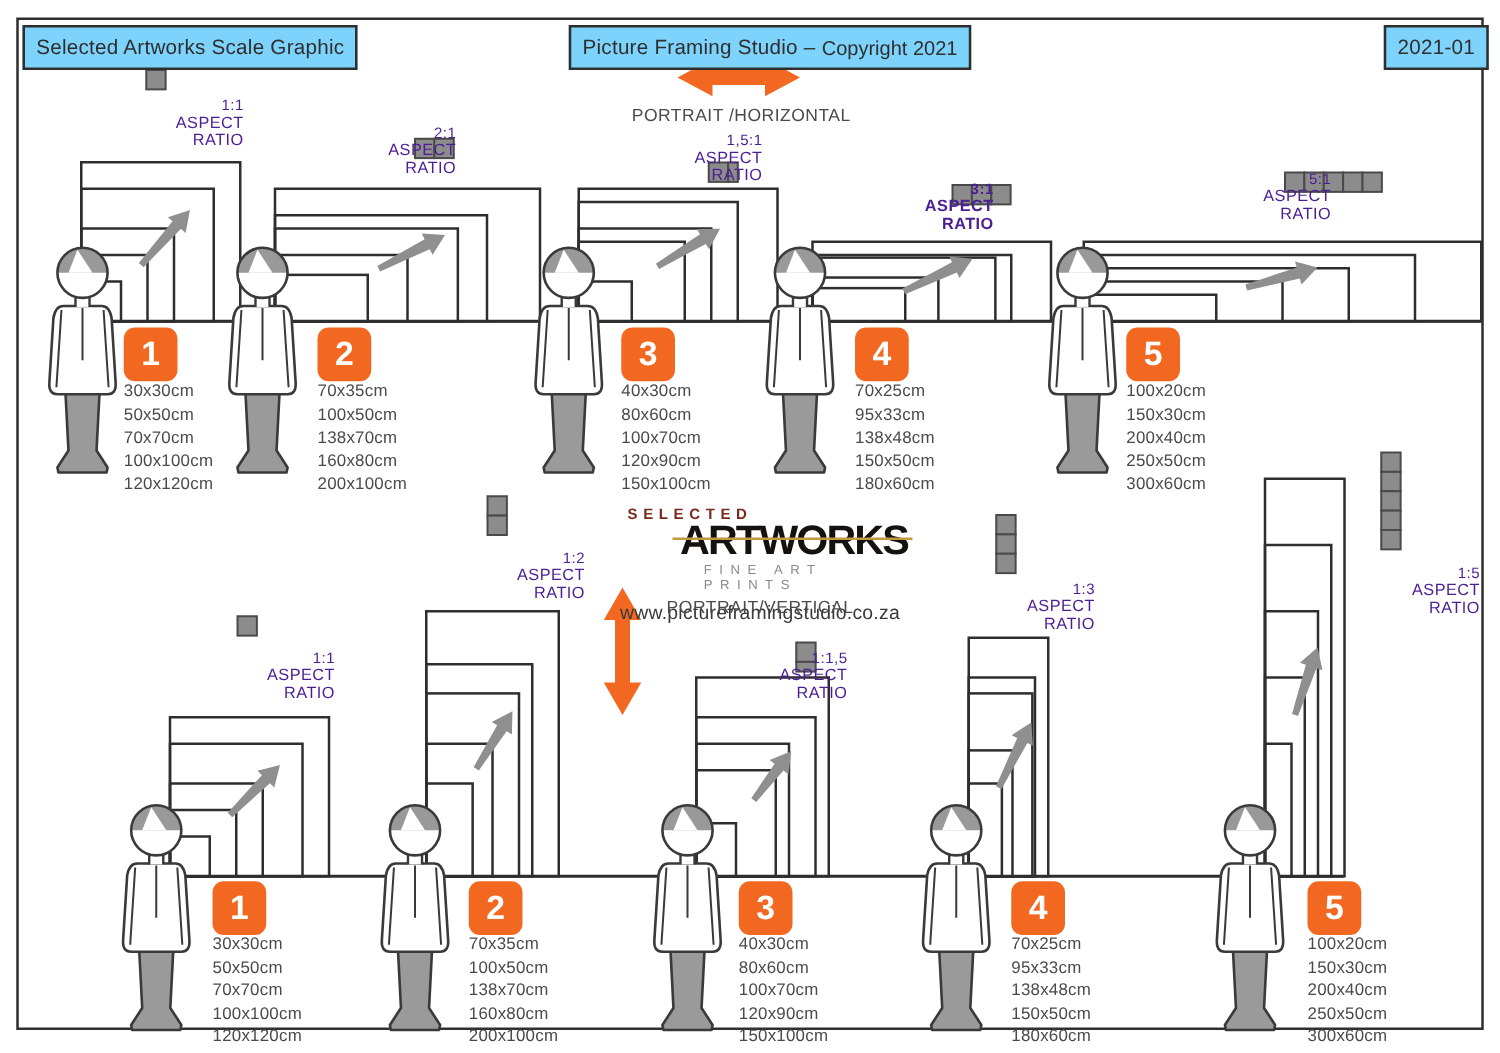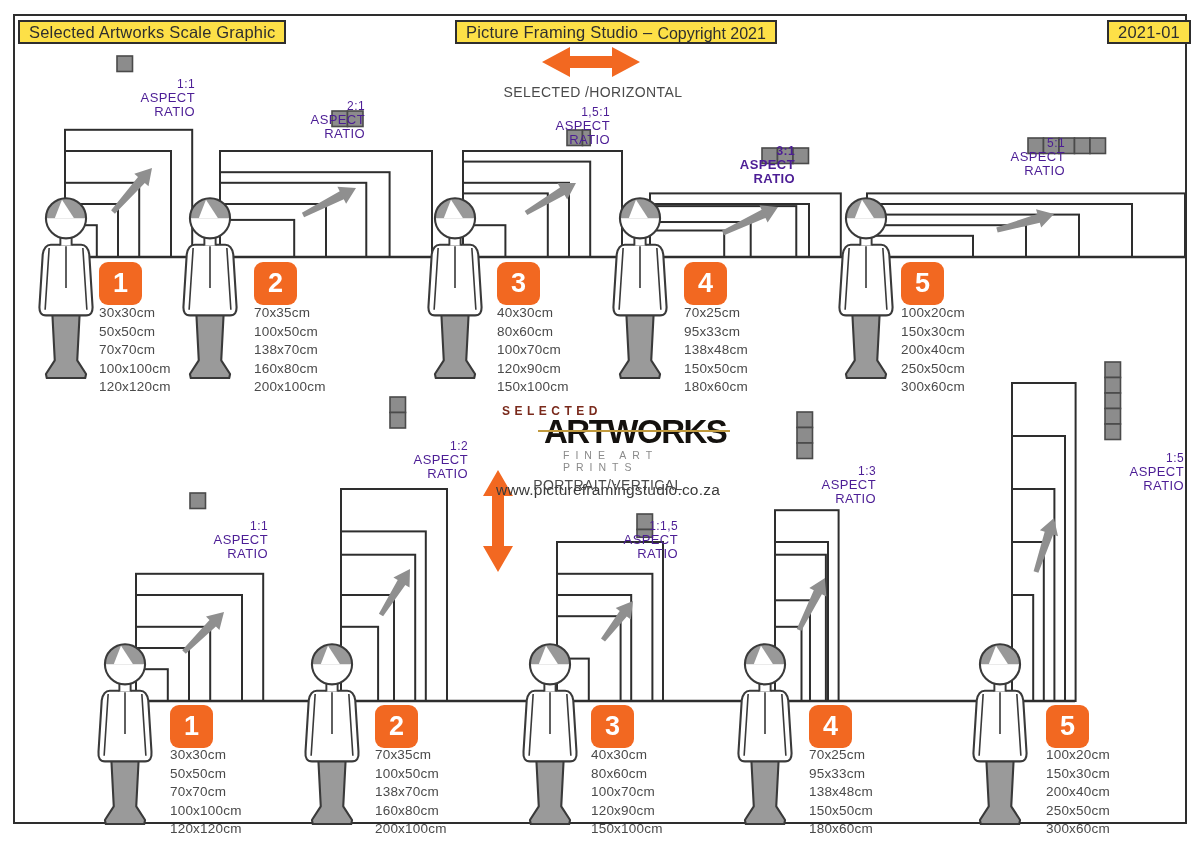--- a/index.html
+++ b/index.html
@@ -1,21 +1,21 @@
 <!DOCTYPE html>
 <html><head>
 <meta charset="utf-8">
 <style>
   html,body{margin:0;padding:0;background:#fff;}
   *{box-sizing:border-box;}
   #stage{position:relative;width:1200px;height:842px;background:#fff;overflow:hidden;
          font-family:"Liberation Sans",sans-serif;color:#2e2e2e;}
   #page-border{position:absolute;left:13px;top:14px;width:1174px;height:810px;border:2px solid #2e2e2e;}
   #scene{position:absolute;left:0;top:0;}
-  .hbox{position:absolute;top:20px;background:#fde047;border:2px solid #2e2e2e;height:24px;
+  .hbox{position:absolute;top:20px;background:#7dd3fc;border:2px solid #2e2e2e;height:36px;
         display:flex;align-items:center;padding:0 9px;white-space:nowrap;}
   .hbox .big{font-size:16.5px;letter-spacing:.2px;}
   .hbox .small{font-size:16px;margin-left:5px;padding-top:3px;}
   #title-box{left:18px;}
   #studio-box{left:455px;}
   #edition-box{left:1107px;}
   .section-label{position:absolute;font-size:14px;letter-spacing:.4px;color:#4a4a4a;transform:translateX(-50%);white-space:nowrap;}
   
   #logo{position:absolute;left:492px;top:404px;width:232px;text-align:center;}
   .logo-selected{font-size:12px;font-weight:bold;letter-spacing:4.5px;color:#7a2a1c;text-align:left;margin-left:10px;}
@@ -379,21 +379,21 @@
     <span class="big">Selected Artworks Scale Graphic</span>
   </div>
   <div class="hbox" id="studio-box">
     <span class="big">Picture Framing Studio –</span>
     <span class="small">Copyright 2021</span>
   </div>
   <div class="hbox" id="edition-box">
     <span class="big">2021-01</span>
   </div>
 
-  <div class="section-label" style="left:593px;top:84px;">SELECTED /HORIZONTAL</div>
+  <div class="section-label" style="left:593px;top:84px;">PORTRAIT /HORIZONTAL</div>
 
   <div id="logo">
     <div class="logo-selected">SELECTED</div>
     <div style="text-align:left;"><span class="logo-artworks">ARTWORKS</span></div>
     <div class="logo-tagline">FINE ART PRINTS</div>
     <div class="logo-web">www.pictureframingstudio.co.za</div>
   </div>
 
   <div class="section-label" style="left:608px;top:477px;">PORTRAIT/VERTICAL</div>
 </div>

